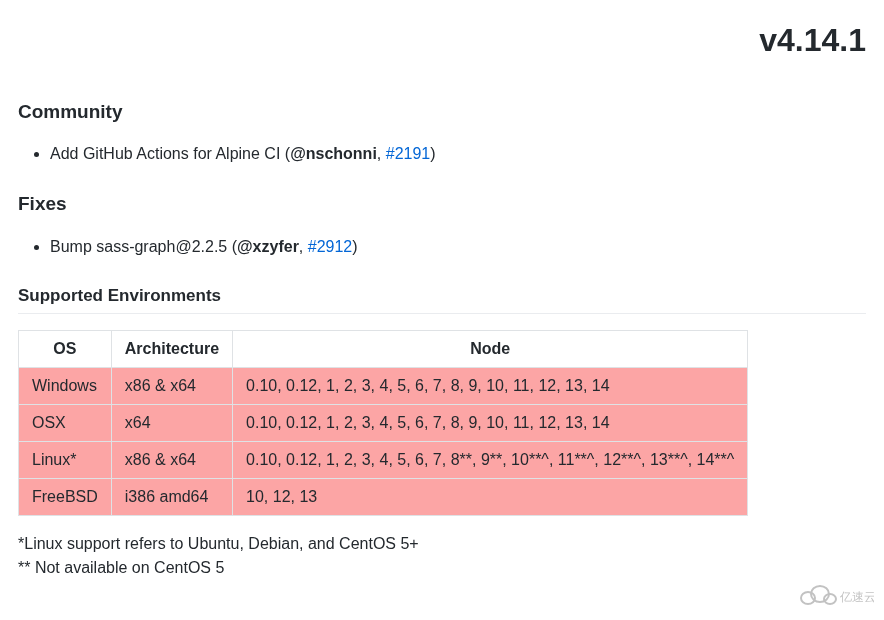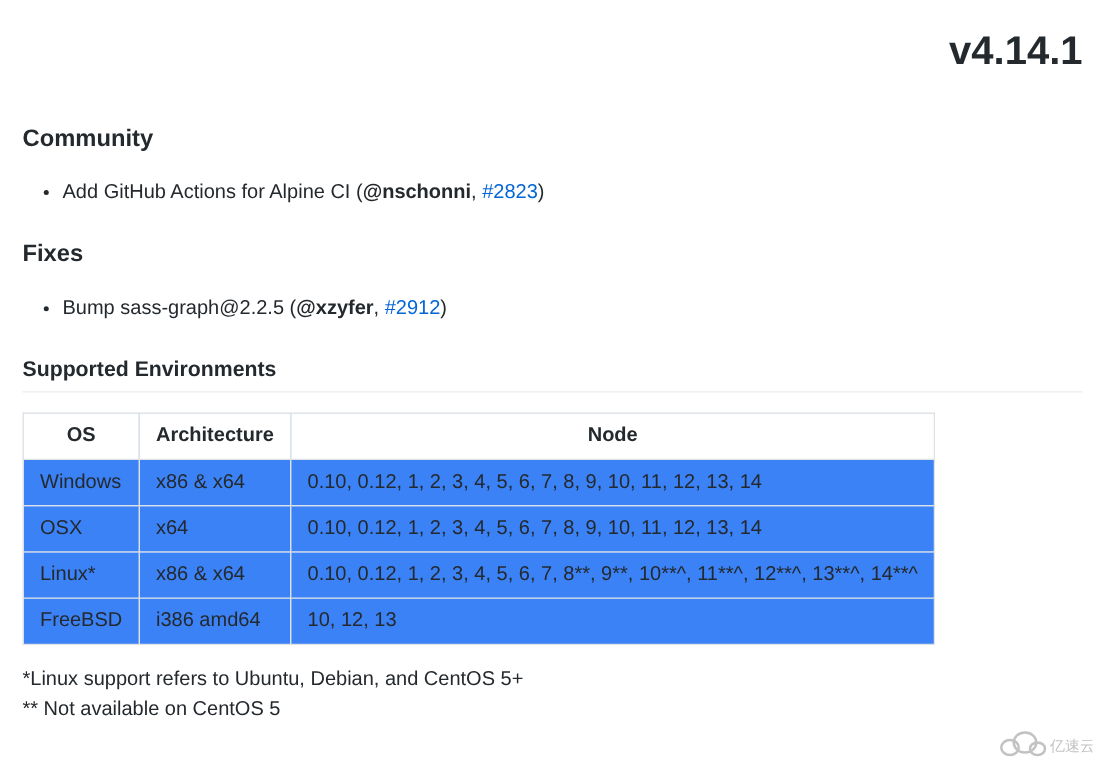--- a/index.html
+++ b/index.html
@@ -56,21 +56,21 @@
       border: 1px solid #dfe2e5;
       padding: 6px 13px;
       text-align: left;
     }
     th {
       font-weight: 600;
       text-align: center;
       background: #fff;
     }
     tr {
-      background: #3b82f6;
+      background: #fca5a5;
       padding-left: 14px;
     }
     .footnotes p {
       margin: 0 0 0px;
     }
     .watermark {
       position: absolute;
       right: 10px;
       bottom: 10px;
       opacity: 0.85;
@@ -78,21 +78,21 @@
     .watermark svg { display: block; }
   </style>
 </head>
 <body>
 
 <h1>v4.14.1</h1>
 
 <h2 class="sub">Community</h2>
 <ul>
   <li>
-    <span>Add GitHub Actions for Alpine CI (</span><strong>@nschonni</strong><span>, </span><a class="issue-link" href="#">#2823</a><span>)</span>
+    <span>Add GitHub Actions for Alpine CI (</span><strong>@nschonni</strong><span>, </span><a class="issue-link" href="#">#2191</a><span>)</span>
   </li>
 </ul>
 
 <h2 class="sub">Fixes</h2>
 <ul>
   <li>
     <span>Bump sass-graph@2.2.5 (</span><strong>@xzyfer</strong><span>, </span><a class="issue-link" href="#">#2912</a><span>)</span>
   </li>
 </ul>
 

